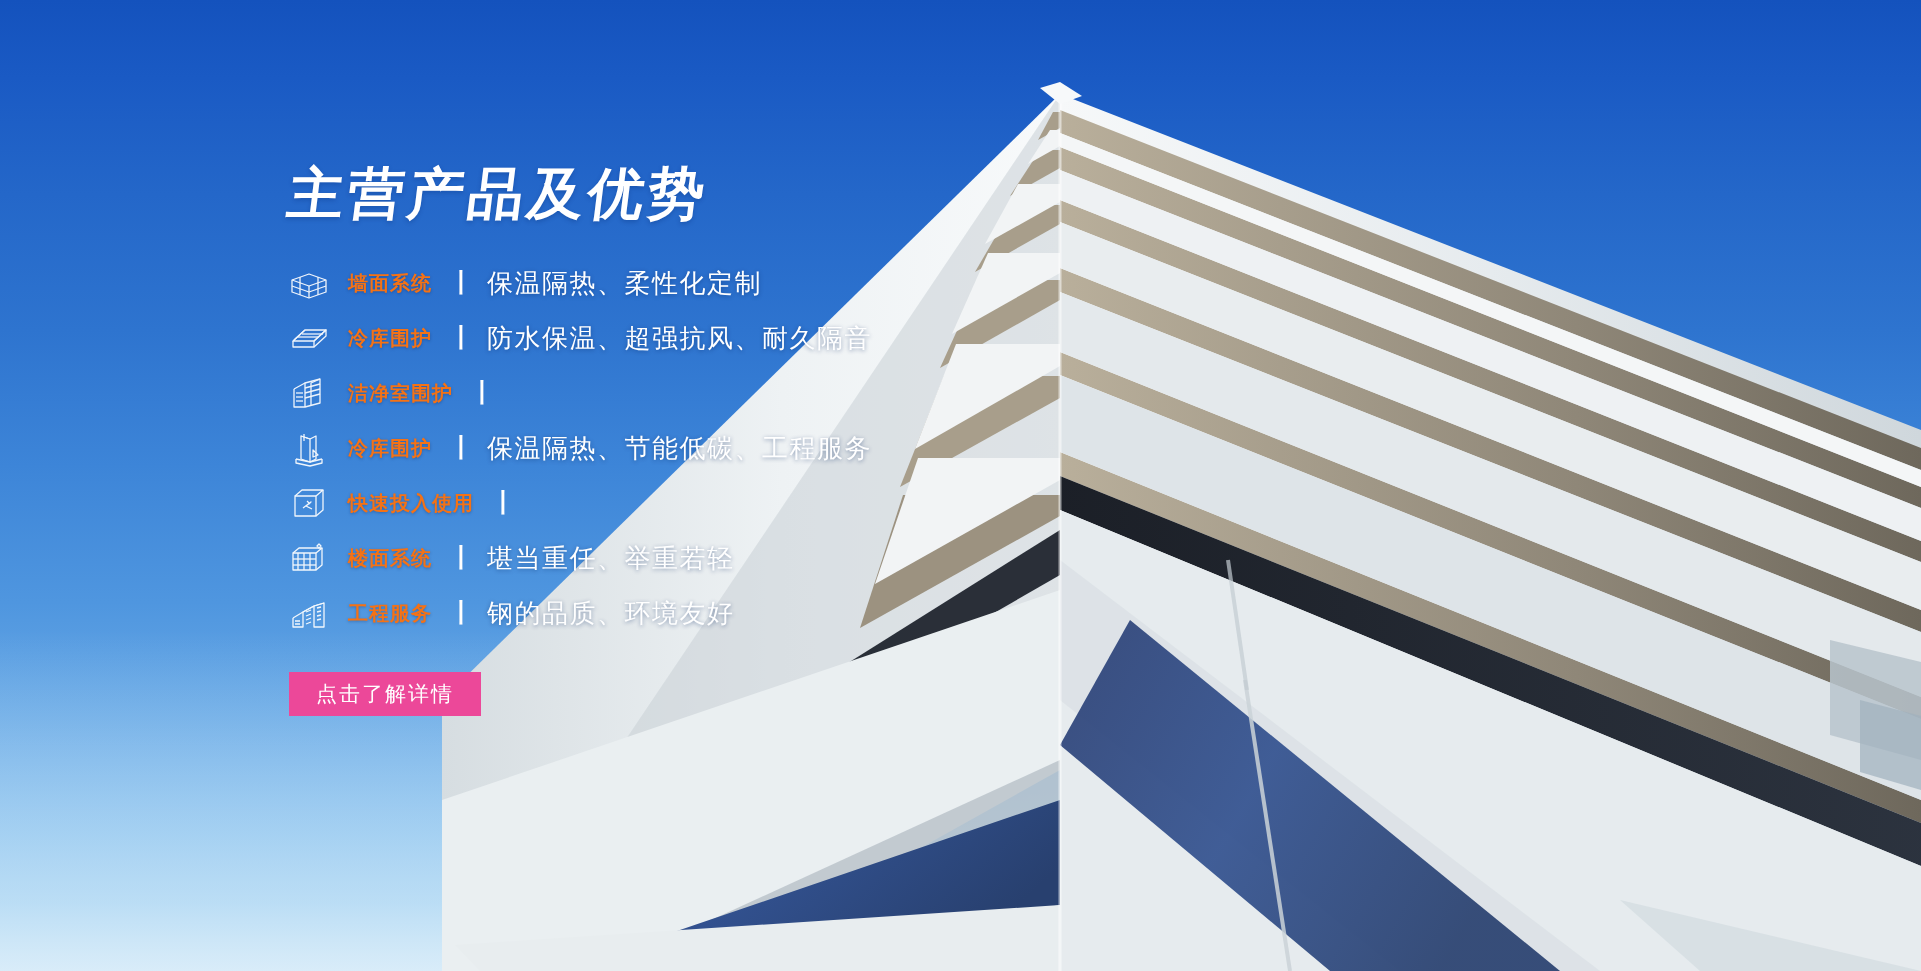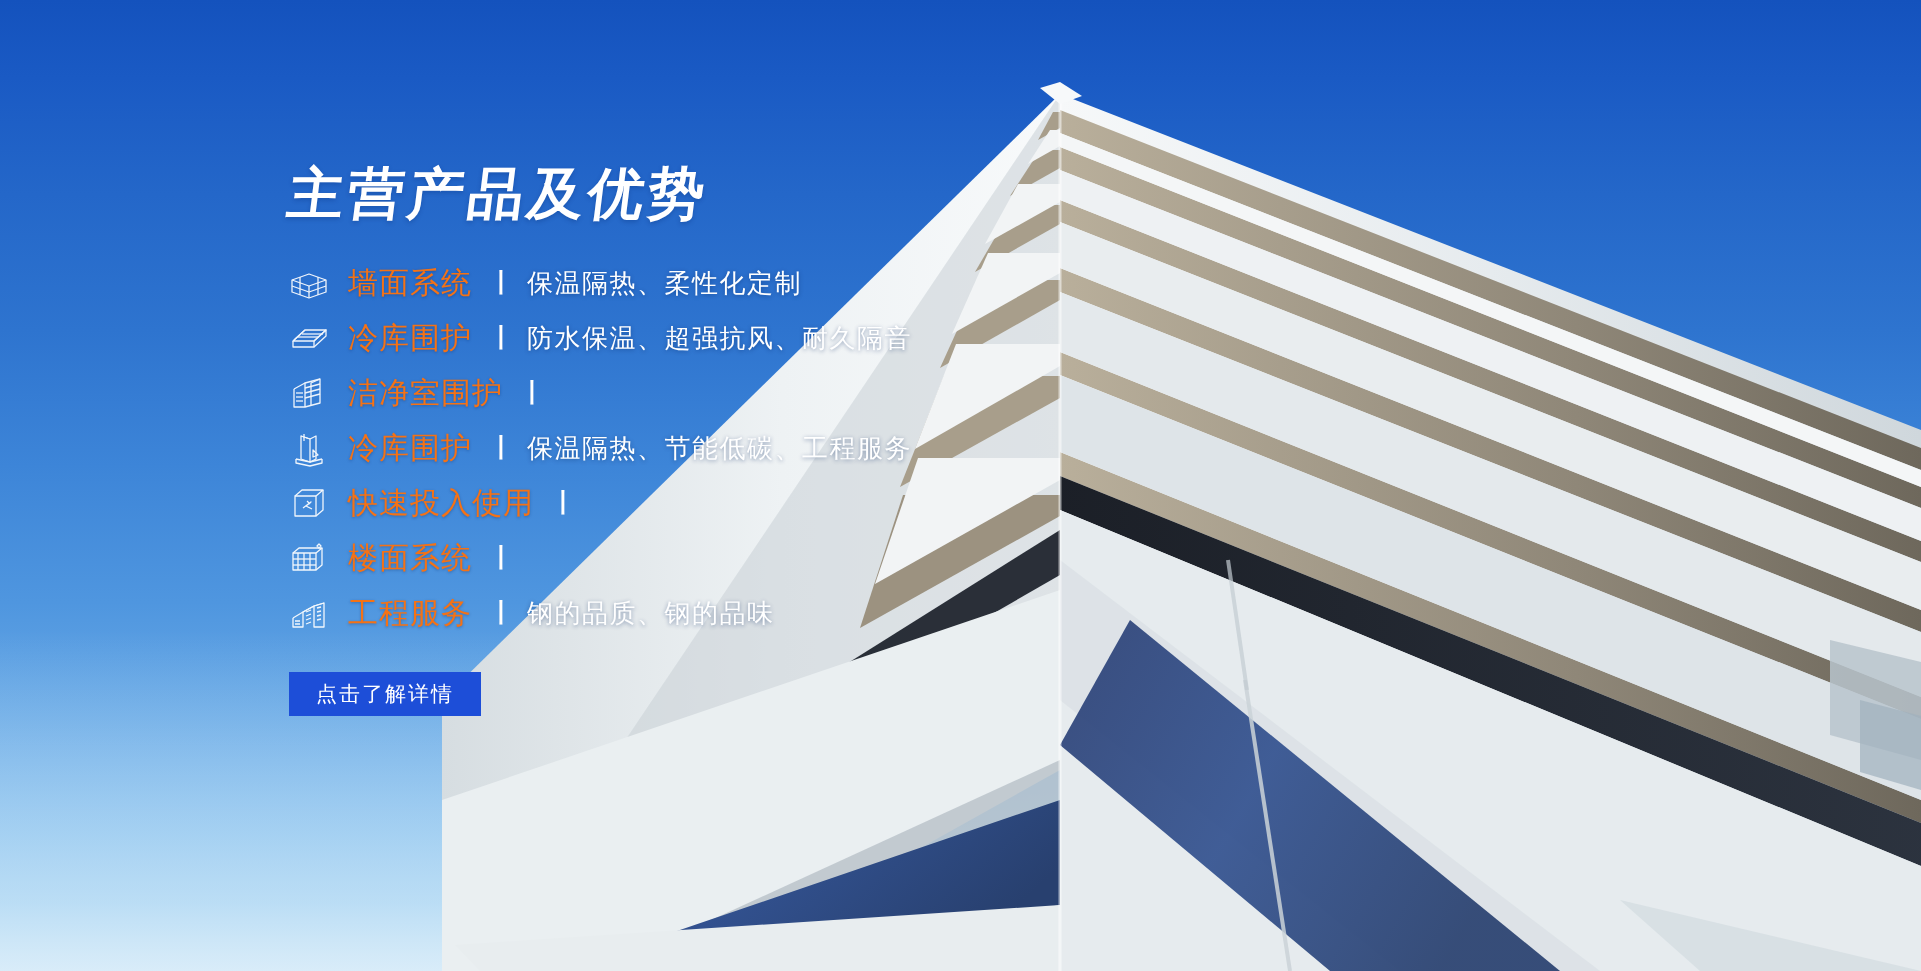--- a/index.html
+++ b/index.html
@@ -95,22 +95,22 @@
     margin-right: 18px;
     display: flex;
     align-items: center;
     justify-content: center;
     opacity: 0.92;
   }
   .prod-icon svg { display: block; }
 
   .prod-name {
     color: #f47216;
-    font-size: 30px;
-    font-weight: 400;
+    font-size: 20px;
+    font-weight: 700;
     letter-spacing: 1px;
     text-shadow: 0 1px 3px rgba(0,35,95,0.35);
   }
 
   .prod-sep {
     color: #ffffff;
     font-size: 25px;
     font-weight: 900;
     margin: 0 13px 0 17px;
     line-height: 1;
@@ -123,21 +123,21 @@
     font-weight: 400;
     letter-spacing: 1.5px;
     text-shadow: 0 1px 4px rgba(0,35,95,0.45);
     font-family: Liberation Mono, monospace;
   }
 
   .cta {
     display: inline-block;
     margin-top: 31px;
     margin-left: 1px;
-    background: #1d4ed8;
+    background: #ec4899;
     color: #ffffff;
     font-size: 21px;
     letter-spacing: 2px;
     padding: 11px 27px 12px 27px;
     border: none;
     cursor: pointer;
     line-height: 1;
     font-family: inherit;
   }
 </style>
@@ -361,37 +361,38 @@
             <path d="M9 14 L9 31"></path>
             <path d="M15 14 L15 31"></path>
             <path d="M21 14 L21 31"></path>
             <path d="M4 20 L27 20"></path>
             <path d="M4 26 L27 26"></path>
             <path d="M30 5 L32 7 L30 9 L28 7 Z"></path>
           </svg>
         </span>
         <span class="prod-name">楼面系统</span>
         <span class="prod-sep">丨</span>
+        <span class="prod-desc">堪当重任、举重若轻</span>
       </li>
 
       <li class="prod-row">
         <span class="prod-icon">
           <svg width="40" height="40" viewBox="0 0 40 40" fill="none" stroke="#ffffff" stroke-width="1.3" stroke-linejoin="round">
             <path d="M4 24 L4 33 L14 33 L14 18 L25 12 L25 33 L35 33 L35 9 L25 12"></path>
             <path d="M4 24 L14 18"></path>
             <path d="M14 18 L25 12"></path>
             <path d="M25 12 L35 9"></path>
             <path d="M6 27 L11 27 M6 30 L11 30"></path>
             <path d="M17 18 L22 16 M17 22 L22 20 M17 26 L22 24 M17 30 L22 28"></path>
             <path d="M28 14 L32 13 M28 18 L32 17 M28 22 L32 21 M28 26 L32 25"></path>
           </svg>
         </span>
         <span class="prod-name">工程服务</span>
         <span class="prod-sep">丨</span>
-        <span class="prod-desc">钢的品质、钢的品味</span>
+        <span class="prod-desc">钢的品质、环境友好</span>
       </li>
 
     </ul>
 
     <button class="cta">点击了解详情</button>
 
   </div>
 </div>
 
 </body></html>

